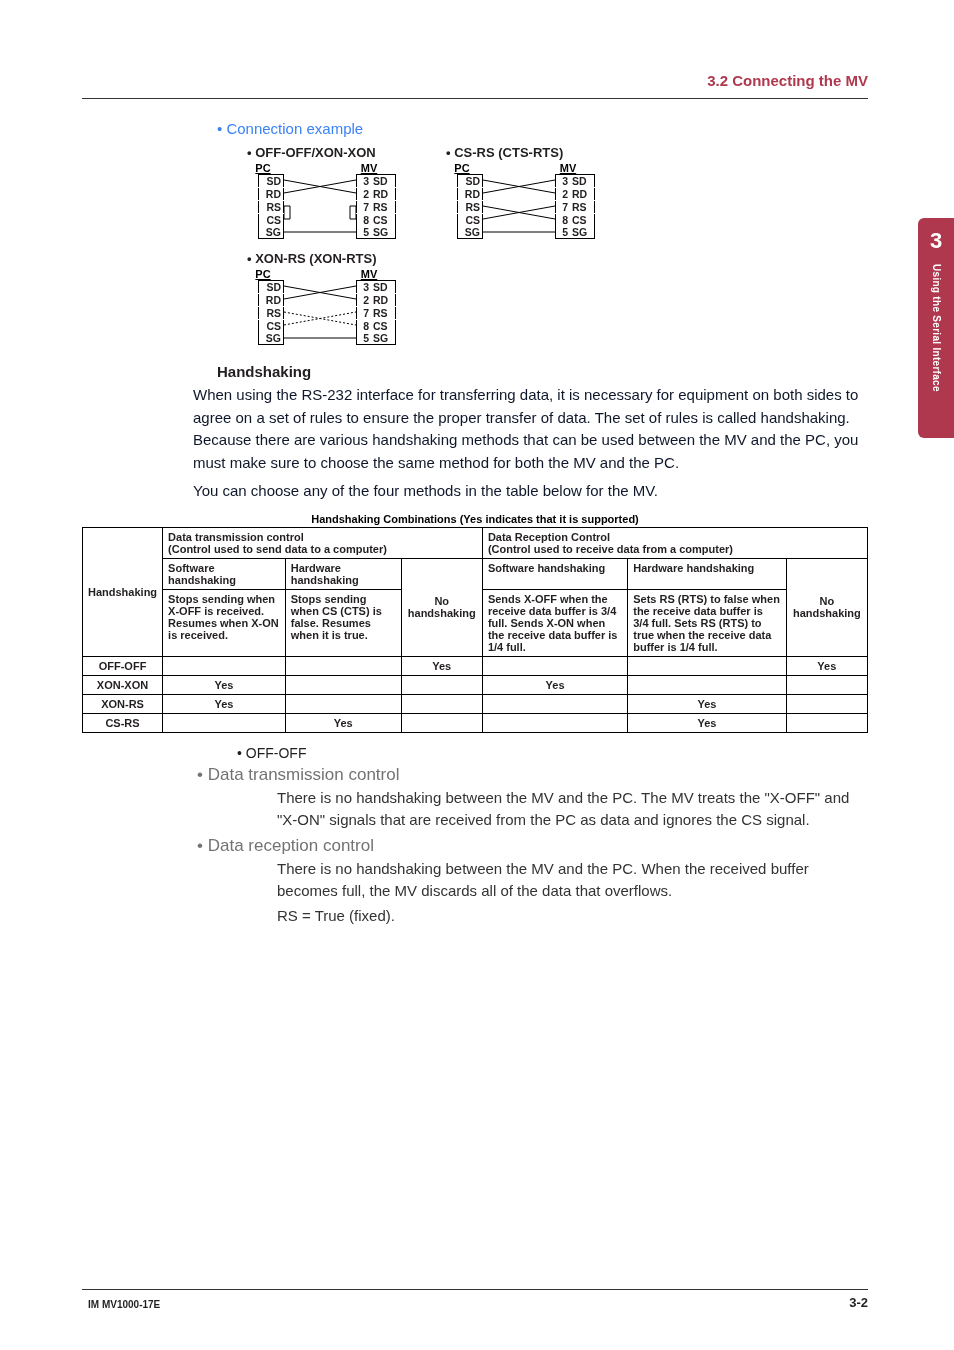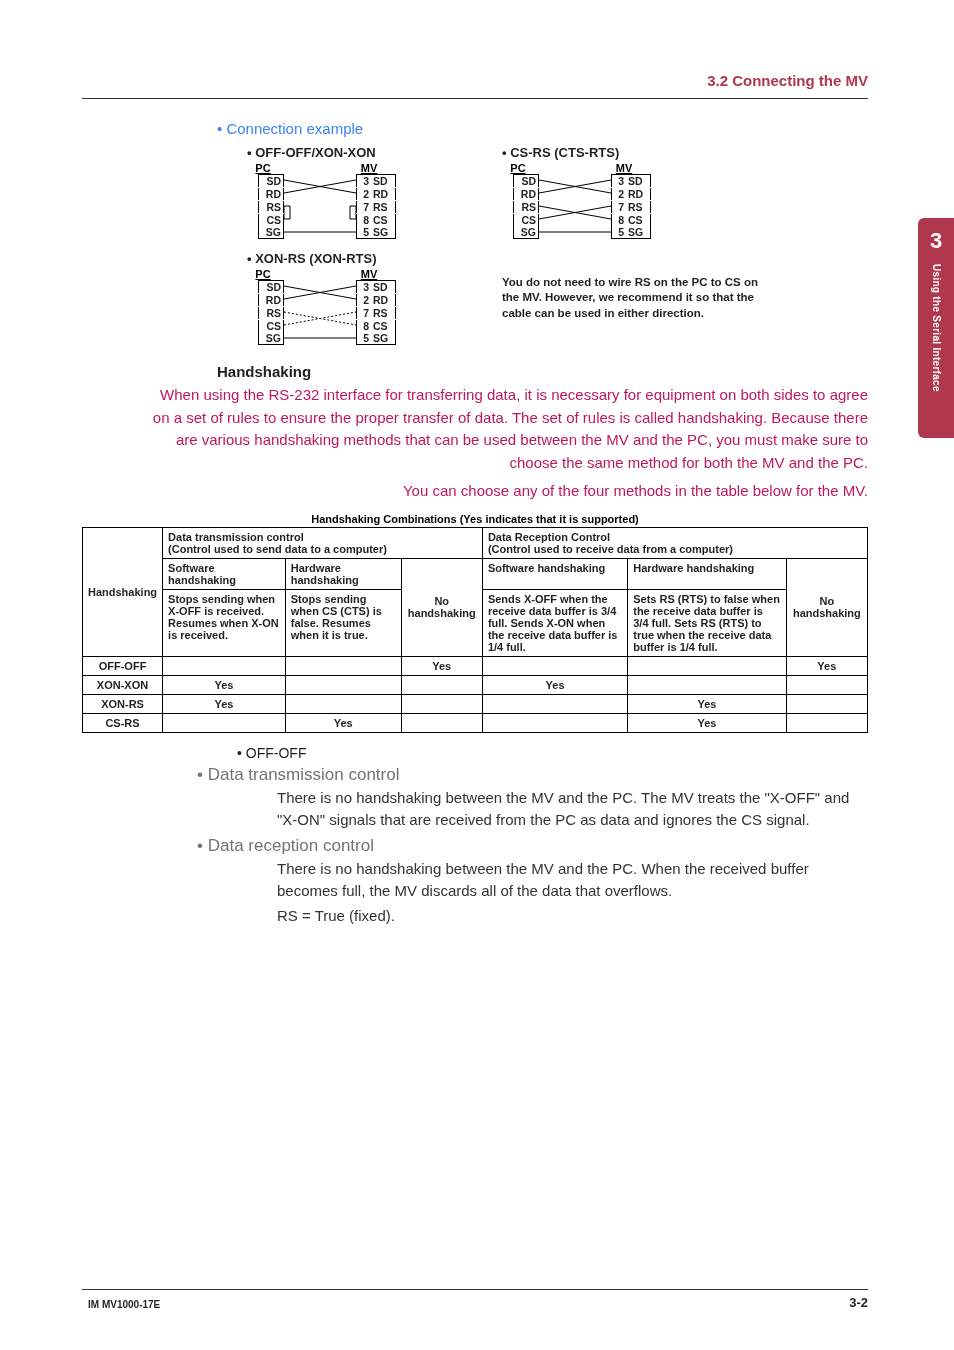--- a/index.html
+++ b/index.html
@@ -38,21 +38,21 @@
     font-size: 15px;
     color: #3b82f6;
     margin-left: 135px;
   }
   .diagrams {
     display: flex;
     flex-direction: column;
     margin-left: 165px;
     margin-top: 8px;
   }
-  .diag-row { display:flex; gap: 106px; }
+  .diag-row { display:flex; gap: 50px; }
   .diag-block { }
   .diag-title {
     font-size: 13px;
     font-weight: bold;
     color: #231f20;
     margin-bottom: 2px;
   }
   .pin-diag {
     display:flex;
     flex-direction: column;
@@ -78,25 +78,24 @@
   }
   .h3 {
     font-size: 15px;
     font-weight: bold;
     color:#231f20;
     margin-top: 18px;
     margin-left: 135px;
   }
   .body-p {
     font-size: 15px;
-    color:#be185d;
+    color:#0f172a;
     line-height: 1.5;
-    margin-left: 62px;
+    margin-left: 111px;
     margin-top: 4px;
-    text-align: right;
   }
   .table-caption {
     font-size: 11px;
     font-weight: bold;
     text-align:center;
     margin-top: 10px;
   }
   table.hs {
     border-collapse: collapse;
     width: 100%;
@@ -342,21 +341,20 @@
               <div class="pin-mv">CS</div>
             </div>
           <div class="pin-row">
               <div class="pin-pc" style="border-bottom:1px solid #000">SG</div>
               <div class="pin-wire"></div>
               <div class="pin-num" style="border-bottom:1px solid #000">5</div>
               <div class="pin-mv" style="border-bottom:1px solid #000">SG</div>
             </div>
         </div>
       </div>
-      <div class="sidenote">You do not need to wire RS on the PC to CS on the MV.  However, we recommend it so that the cable can be used in either direction.</div>
     </div>
   </div>
 
   <div class="h3">Handshaking</div>
   <div class="body-p">When using the RS-232 interface for transferring data, it is necessary for equipment on both sides to agree on a set of rules to ensure the proper transfer of data. The set of rules is called handshaking. Because there are various handshaking methods that can be used between the MV and the PC, you must make sure to choose the same method for both the MV and the PC.</div>
   <div class="body-p" style="margin-top:6px">You can choose any of the four methods in the table below for the MV.</div>
 
   <div class="table-caption">Handshaking Combinations (Yes indicates that it is supported)</div>
 
   <table class="hs">

